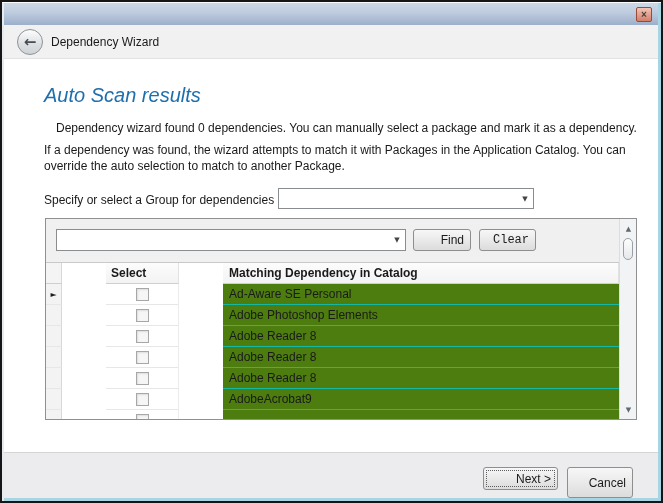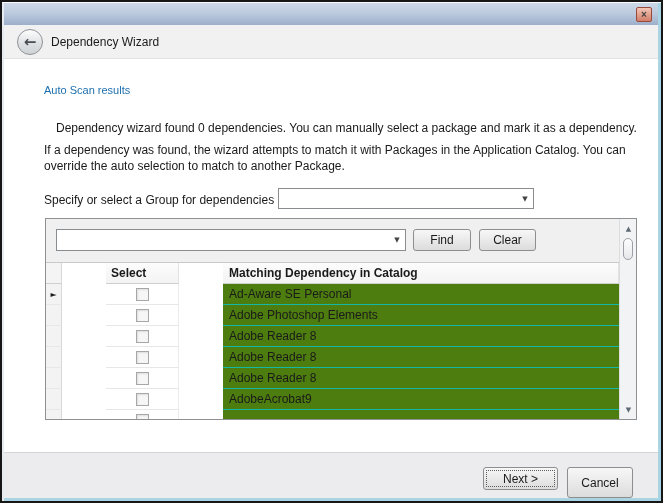--- a/index.html
+++ b/index.html
@@ -39,21 +39,21 @@
   .back-btn {
     position:absolute; left:13px; top:4px; width:26px; height:26px;
     border:1px solid #8f9396; border-radius:50%;
     background:linear-gradient(#fdfdfd, #dcdfe2 60%, #cfd3d6);
     color:#474c50; font-size:15px; font-weight:bold; line-height:23px;
     text-align:center; padding:0; cursor:pointer;
     font-family:"DejaVu Sans",sans-serif;
   }
   .header-title { position:absolute; left:47px; top:10px; color:#1a1a1a; }
 
-  .page-title { position:absolute; left:44px; top:84px; font-size:11px; color:#1e6fad; }
+  .page-title { position:absolute; left:44px; top:84px; font-size:20px; color:#1e6fad;font-style:italic; }
   .intro1 { position:absolute; left:56px; top:120px; width:592px; line-height:1.35; }
   .intro2 { position:absolute; left:44px; top:142px; width:588px; line-height:1.35; }
 
   .group-label { position:absolute; left:44px; top:193px; }
   .combo {
     background:#ffffff; border:1px solid #8a8d90; position:relative;
     display:flex; align-items:center; cursor:pointer;
   }
   .combo .combo-value { flex:1; padding:2px 4px; overflow:hidden; white-space:nowrap; }
   .combo .arrow {
@@ -63,24 +63,24 @@
   .group-combo { position:absolute; left:278px; top:188px; width:256px; height:21px; }
 
   .panel {
     position:absolute; left:45px; top:218px; width:592px; height:202px;
     background:#f0f0f1; border:1px solid #8f9092;
   }
   .find-combo { position:absolute; left:10px; top:10px; width:350px; height:22px; }
   .btn {
     border:1px solid #8e8e8e; border-radius:3px;
     background:linear-gradient(#f7f7f7, #ebebeb 45%, #dcdcdc);
-    font-family:inherit; font-size:12px; color:#1a1a1a; cursor:pointer;
+    font-family:inherit; font-size:12px; color:#1a1a1a; cursor:pointer;text-align:right;
   }
   .find-btn  { position:absolute; left:367px; top:10px; width:58px; height:22px; }
-  .clear-btn { position:absolute; left:433px; top:10px; width:57px; height:22px; }
+  .clear-btn { position:absolute; left:433px; top:10px; width:57px; height:22px;font-family:Liberation Mono, monospace; }
 
   .table-wrap {
     position:absolute; left:0px; top:43px; width:573px; height:157px;
     overflow:hidden; background:#ffffff; border-top:1px solid #c9c9c9;
   }
   .trow { display:flex; width:573px; height:21px;gap:44px; }
   .cell-gutter {
     width:16px; flex:0 0 16px; background:#f3f3f4;
     border-right:1px solid #d8d8d8; border-bottom:1px solid #e7e7e7;
     display:flex; align-items:center; justify-content:center;

